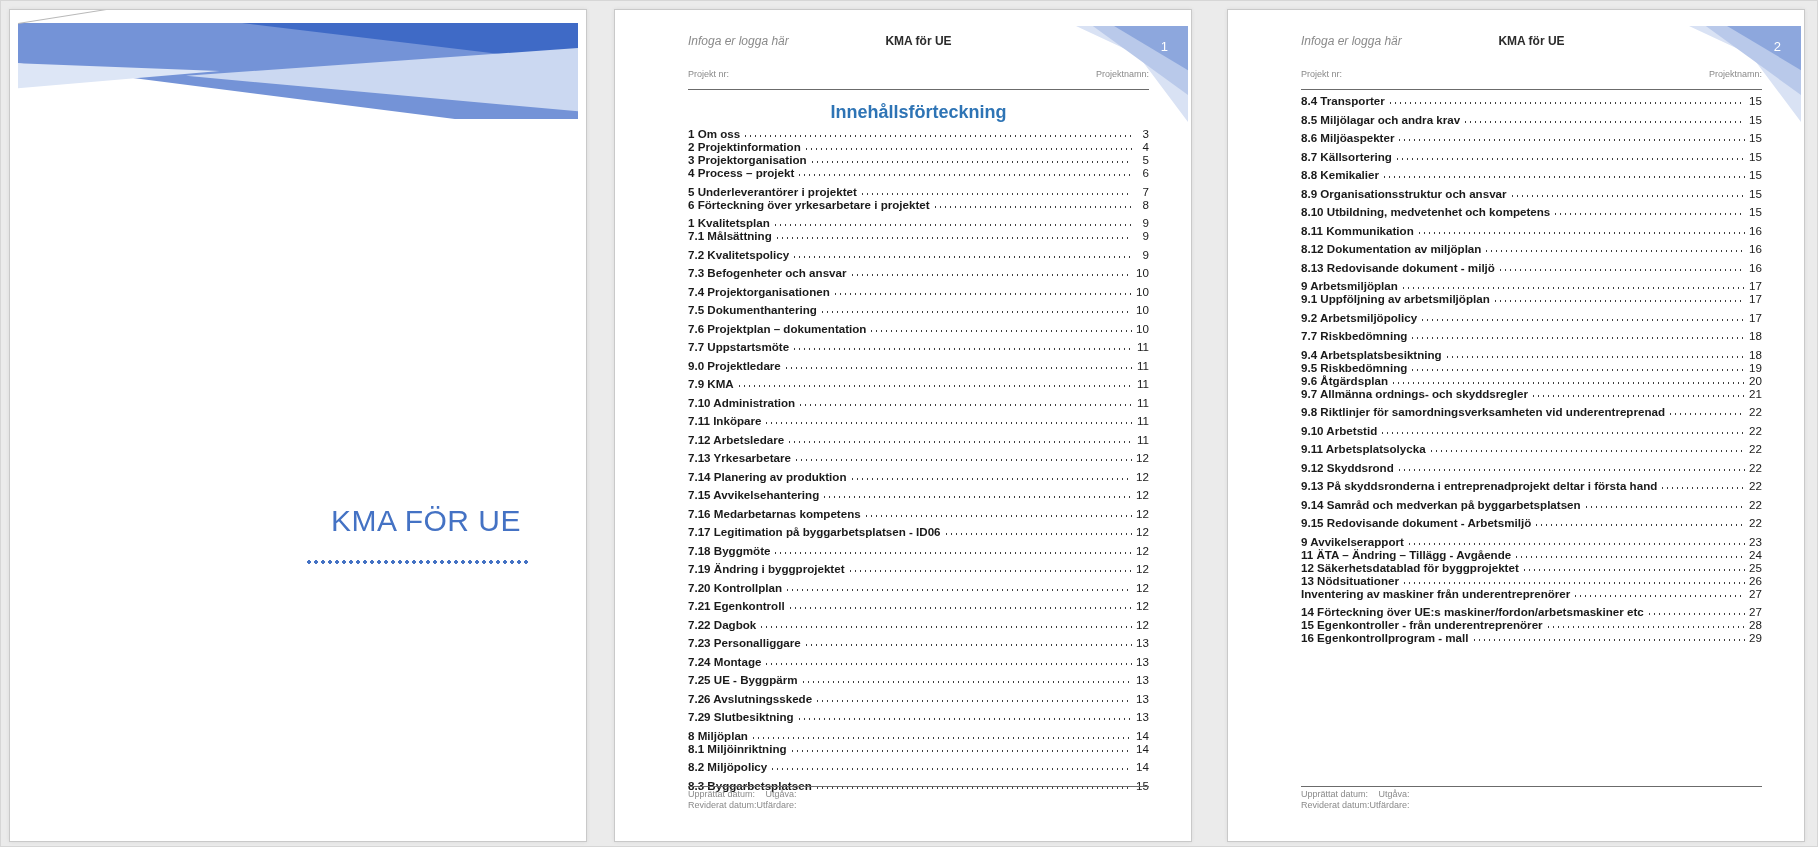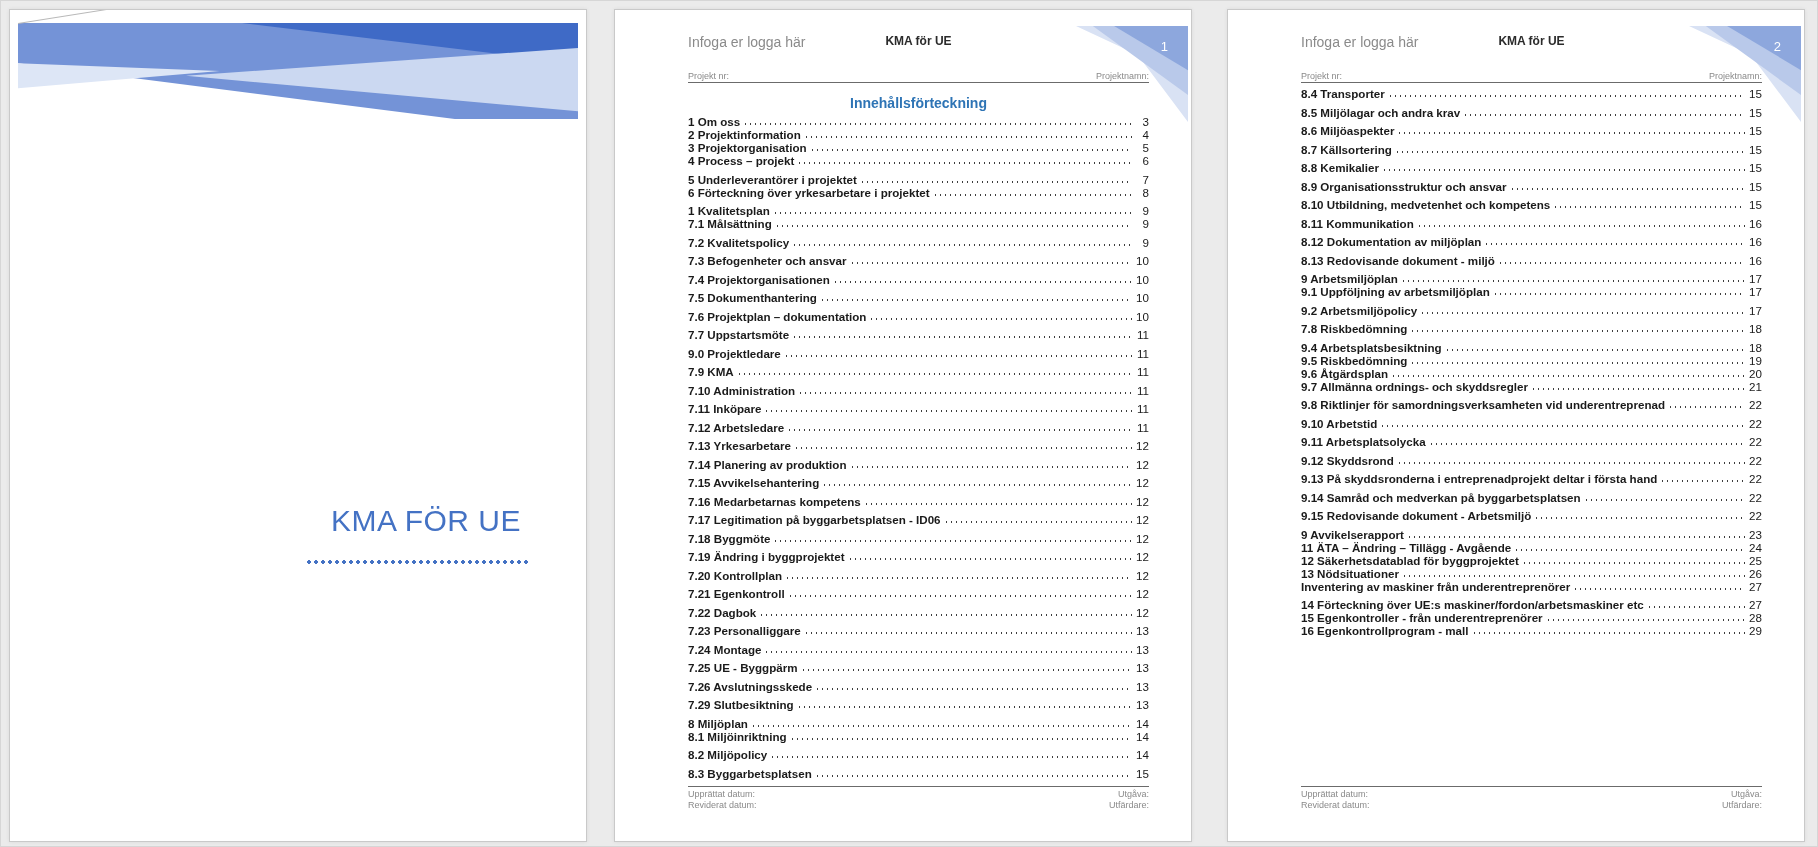--- a/index.html
+++ b/index.html
@@ -34,40 +34,40 @@
   }
   .cover-dots{
     position:absolute;top:549px;left:296px;width:222px;height:6px;
     background-image:radial-gradient(circle at 3px 3px,#4472c4 1.6px,transparent 2px);
     background-size:7px 6px;background-repeat:repeat-x;
   }
 
   
   .ph{padding:24px 42px 0 73px;}
   .ph-top{display:grid;grid-template-columns:1fr auto 1fr;align-items:start;}
-  .logo-hint{font-size:14px;color:#8a8a8a;}
+  .logo-hint{font-size:12px;color:#8a8a8a;font-style:italic;}
   .doc-title{font-size:12px;font-weight:bold;color:#2b2b2b;}
   .ph-fields{display:flex;justify-content:space-between;margin-top:21px;
-    border-bottom:1px solid #6b6b6b;padding-bottom:1px;font-size:9px;color:#8a8a8a;}
+    border-bottom:1px solid #6b6b6b;padding-bottom:10px;font-size:9px;color:#8a8a8a;}
   .pf{position:absolute;left:73px;right:42px;top:776px;border-top:1px solid #6b6b6b;
-    padding-top:2px;display:flex;justify-content:space-between;
+    padding-top:2px;display:flex;
     font-size:9px;color:#8a8a8a;line-height:11px;}
   .pf-r{text-align:right;}
 
   
   .corner{position:absolute;top:16px;right:3px;width:112px;height:96px;z-index:5;}
   .corner>div{position:absolute;inset:0;}
   .cPale {background:#d9e2f4;clip-path:polygon(0 0,100% 0,100% 100%,55% 30%);}
   .cLight{background:#b9c9ea;clip-path:polygon(15% 0,100% 0,100% 72%);}
   .cMed  {background:#8da7dd;clip-path:polygon(34% 0,100% 0,100% 46%);}
   .pgnum{position:absolute;top:13px;right:20px;font-size:13px;color:#ffffff;}
 
   
   .toc-head{margin:12px 42px 4px 73px;text-align:center;
-    font-size:14px;font-weight:bold;color:#2e74b5;}
+    font-size:18px;font-weight:bold;color:#2e74b5;}
   .toc-body{margin:4px 42px 0 73px;}
   .toc-body.no-head{}
   .toc-row{display:flex;align-items:flex-end;height:13px;font-size:11.6px;color:#1a1a1a;}
   .toc-row.gap{margin-top:5.5px;justify-content:flex-end;}
   .lbl{font-weight:bold;white-space:nowrap;flex:0 0 auto;}
   .dots{flex:1 1 auto;min-width:8px;height:13px;margin:0 3px 2px 3px;
     background-image:radial-gradient(circle,#3d3d3d .8px,transparent 1px);
     background-size:5px 4px;background-position:0 100%;background-repeat:repeat-x;}
   .pg{flex:0 0 auto;min-width:14px;text-align:right;font-weight:400;white-space:nowrap;}
 </style>
@@ -387,21 +387,21 @@
         <span class="lbl">9.1 Uppföljning av arbetsmiljöplan</span>
         <span class="dots"></span>
         <span class="pg">17</span>
       </div>
       <div class="toc-row gap">
         <span class="lbl">9.2 Arbetsmiljöpolicy</span>
         <span class="dots"></span>
         <span class="pg">17</span>
       </div>
       <div class="toc-row gap">
-        <span class="lbl">7.8 Riskbedömning</span>
+        <span class="lbl">7.7 Riskbedömning</span>
         <span class="dots"></span>
         <span class="pg">18</span>
       </div>
       <div class="toc-row gap">
         <span class="lbl">9.4 Arbetsplatsbesiktning</span>
         <span class="dots"></span>
         <span class="pg">18</span>
       </div>
       <div class="toc-row">
         <span class="lbl">9.5 Riskbedömning</span>

